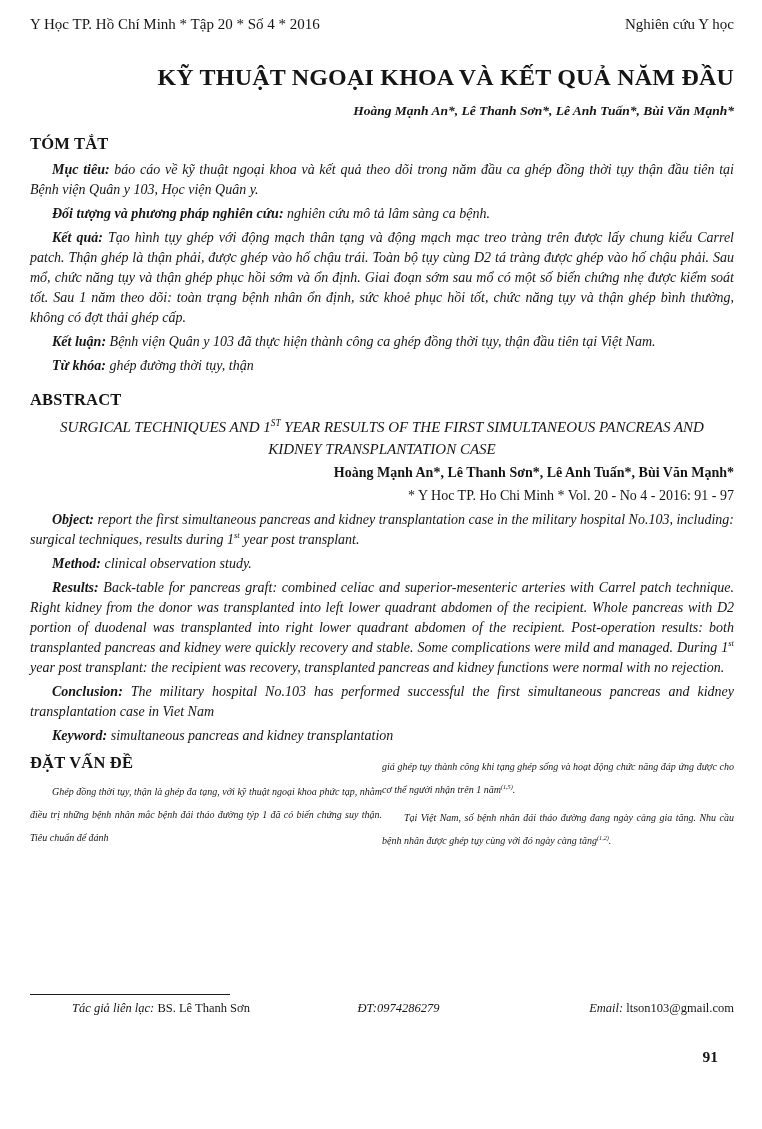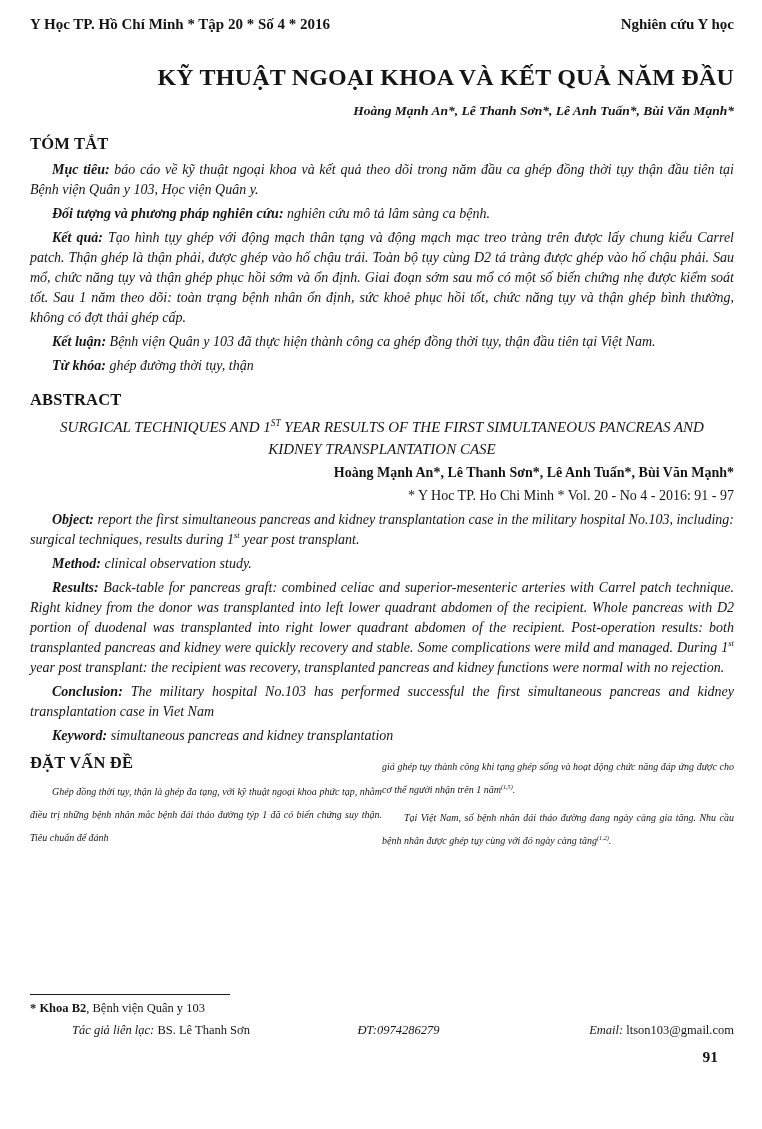--- a/index.html
+++ b/index.html
@@ -7,21 +7,21 @@
     width:762px;height:1129px;
     background:#ffffff;
     color:#151515;
     font-family:"Liberation Serif","DejaVu Serif",serif;
     position:relative;
     overflow:hidden;
   }
   .page{padding:14px 28px 0 30px;}
   
   .runhead{display:flex;justify-content:space-between;align-items:flex-start;
-    font-weight:700;font-size:15px;line-height:20px;}
+    font-weight:400;font-size:15px;line-height:20px;}
   
   .title{margin-top:28px;text-align:right;font-weight:700;font-size:24px;line-height:30px;letter-spacing:.2px;}
   .byline-vn{margin-top:9px;text-align:right;font-weight:700;font-style:italic;font-size:13.5px;line-height:19px;}
   
   .sect{margin:13px 0 5px 0;font-weight:700;font-size:16.5px;line-height:22px;letter-spacing:.2px;}
   
   p.bp{margin:4px 0;font-size:14px;line-height:20px;text-align:justify;text-indent:22px;}
   .it p.bp{font-style:italic;}
   .lead{font-weight:700;}
   sup{font-size:.62em;line-height:0;}
@@ -97,23 +97,20 @@
           <p class="bp ni"><span>giá ghép tụy thành công khi tạng ghép sống và hoạt động chức năng đáp ứng được cho cơ thể người nhận trên 1 năm</span><sup>(1,5)</sup><span>.</span></p>
           <p class="bp"><span>Tại Việt Nam, số bệnh nhân đái tháo đường đang ngày càng gia tăng. Nhu cầu bệnh nhân được ghép tụy cùng với đó ngày càng tăng</span><sup>(1,2)</sup><span>.</span></p>
         </div>
     </div>
   </div>
 
 </div>
 
 <div class="footnote">
   <div class="fn-rule"></div>
-  <div class="fn-aff">
-    <span class="fn-aff-lead">* Khoa B2</span><span>, Bệnh viện Quân y 103</span>
-  </div>
   <div class="fn-row">
     <span>
       <span class="fn-lab">Tác giả liên lạc:</span><span> BS. Lê Thanh Sơn</span>
     </span>
     <span class="fn-phone">ĐT:0974286279</span>
     <span>
       <span class="fn-lab">Email:</span><span> ltson103@gmail.com</span>
     </span>
   </div>
 </div>

